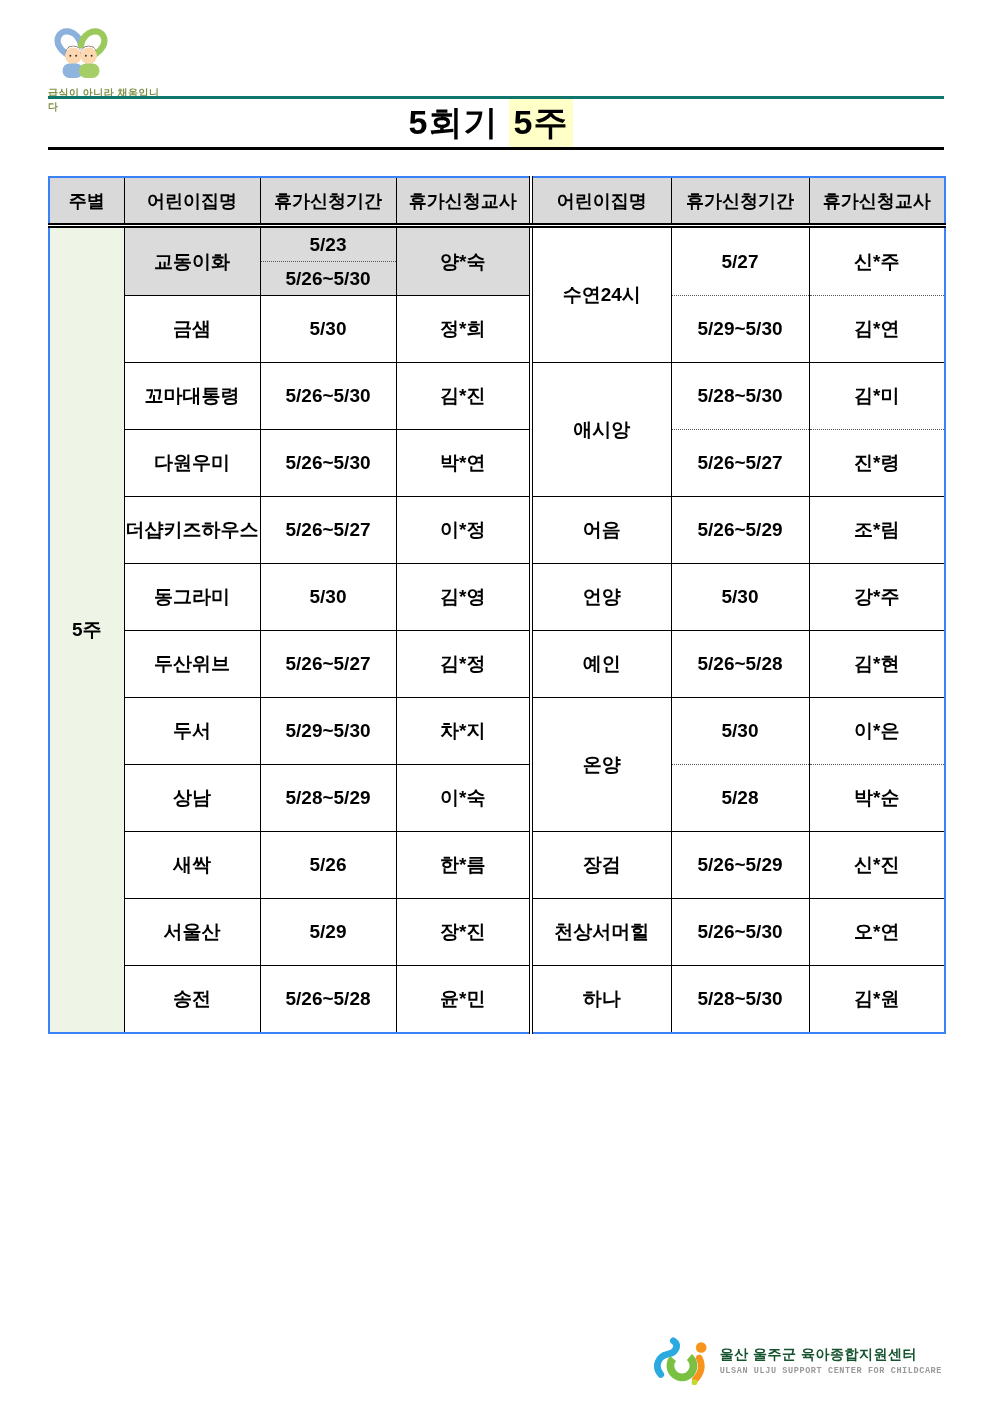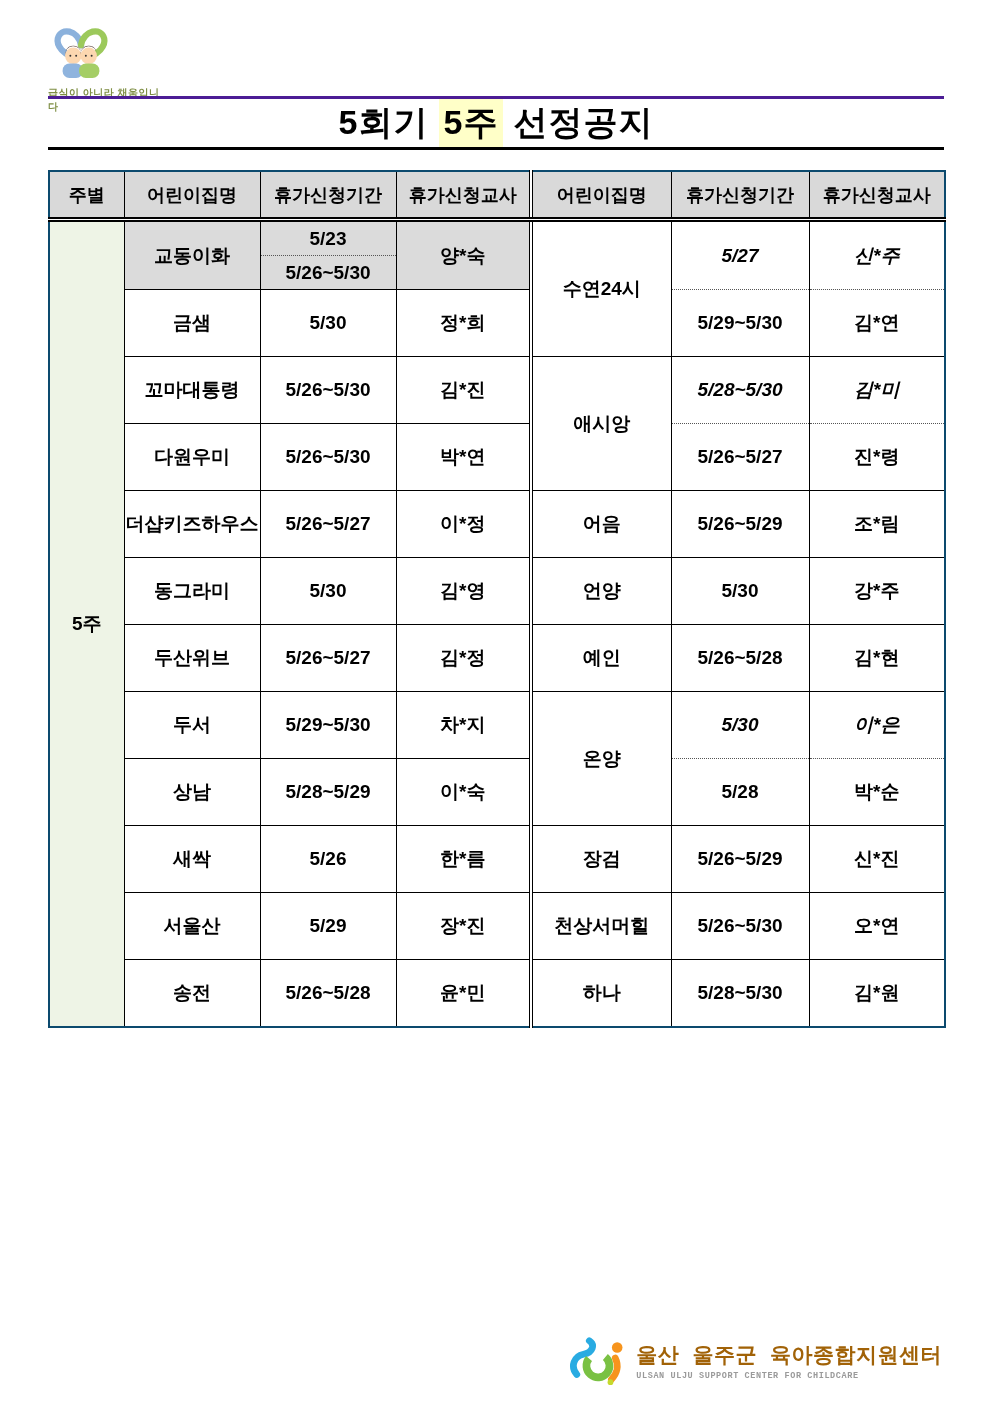--- a/index.html
+++ b/index.html
@@ -5,47 +5,47 @@
   html,body{margin:0;padding:0;background:#fff;}
   body{font-family:"Liberation Sans",sans-serif;}
   .page{position:relative;width:992px;height:1403px;background:#fff;overflow:hidden;}
 
   
   .top-logo{position:absolute;left:48px;top:22px;width:120px;}
   .slogan{font-size:10px;color:#7f8f45;margin-top:2px;letter-spacing:0.5px;font-weight:bold;}
 
   
   .title-block{position:absolute;left:48px;top:96px;width:896px;height:48px;
-    border-top:3px solid #4c1d95;border-bottom:3px solid #000;
+    border-top:3px solid #0f766e;border-bottom:3px solid #000;
     display:flex;align-items:center;justify-content:center;
     font-size:34px;font-weight:bold;color:#000;letter-spacing:1px;}
   .hl{background:var(--hl,#ffffc8);margin:0 10px;padding:1px 5px;}
 
   
-  table.schedule{position:absolute;left:48px;top:170px;width:896px;
-    border-collapse:collapse;table-layout:fixed;border:2px solid #0c4a6e;}
+  table.schedule{position:absolute;left:48px;top:176px;width:896px;
+    border-collapse:collapse;table-layout:fixed;border:2px solid #3b82f6;}
   .schedule th,.schedule td{border:1px solid #000;text-align:center;vertical-align:middle;
     font-weight:bold;color:#000;padding:0;overflow:hidden;}
   .schedule th{height:45px;background:var(--hdr,#d9d9d9);font-size:18px;border-bottom:5px double #000;}
   .schedule tbody tr{height:67px;}
   .schedule td{font-size:19px;}
   .week-cell{background:var(--week,#eef4e6);font-size:20px;}
   .shaded{background:var(--shade,#d9d9d9);}
   .dl{border-left:4px double #000 !important;}
   .dt{border-top:1px dotted #555 !important;}
-  .db{border-bottom:1px dotted #555 !important;font-style:italic;}
+  .db{border-bottom:1px dotted #555 !important;}
   td.split{padding:0;}
   .split-wrap{display:flex;flex-direction:column;height:67px;}
   .split-wrap .half{flex:1;display:flex;align-items:center;justify-content:center;}
   .half-dotted{border-top:1px dotted #555;}
 
   
   .footer{position:absolute;top:1336px;right:50px;display:flex;align-items:center;gap:10px;}
   .footer-text{text-align:left;}
-  .org-ko{font-size:21px;font-weight:bold;color:#a16207;letter-spacing:0.5px;font-family:Liberation Mono, monospace;}
+  .org-ko{font-size:14px;font-weight:bold;color:#14532d;letter-spacing:0.5px;}
   .org-en{font-size:8.5px;font-weight:bold;color:#9a9a9a;letter-spacing:0.6px;margin-top:2px;font-family:Liberation Mono, monospace;}
 </style>
 </head>
 <body>
 
 <div class="page">
 
   <div class="top-logo">
     <svg width="66" height="58" viewBox="0 0 66 60">
       <path d="M33 24 C30 8 12 5 9 17 C7 26 17 33 23 36" stroke="#8bb1dc" stroke-width="6.5" fill="none" stroke-linecap="round"></path>
@@ -60,21 +60,20 @@
         <circle cx="44" cy="35" r="1" fill="#333"></circle>
       <rect x="14" y="43" width="21" height="15" rx="7" fill="#8fb4de"></rect>
       <rect x="31" y="43" width="21" height="15" rx="7" fill="#a5ce66"></rect>
     </svg>
     <div class="slogan">급식이 아니라 채움입니다</div>
   </div>
 
   <div class="title-block">
     <span>5회기</span>
     <span class="hl">5주</span>
-    <span>선정공지</span>
   </div>
 
   <table class="schedule">
     <colgroup>
       <col style="width:75px">
         <col style="width:136px">
         <col style="width:136px">
         <col style="width:135px">
       <col style="width:140px">
         <col style="width:138px">

